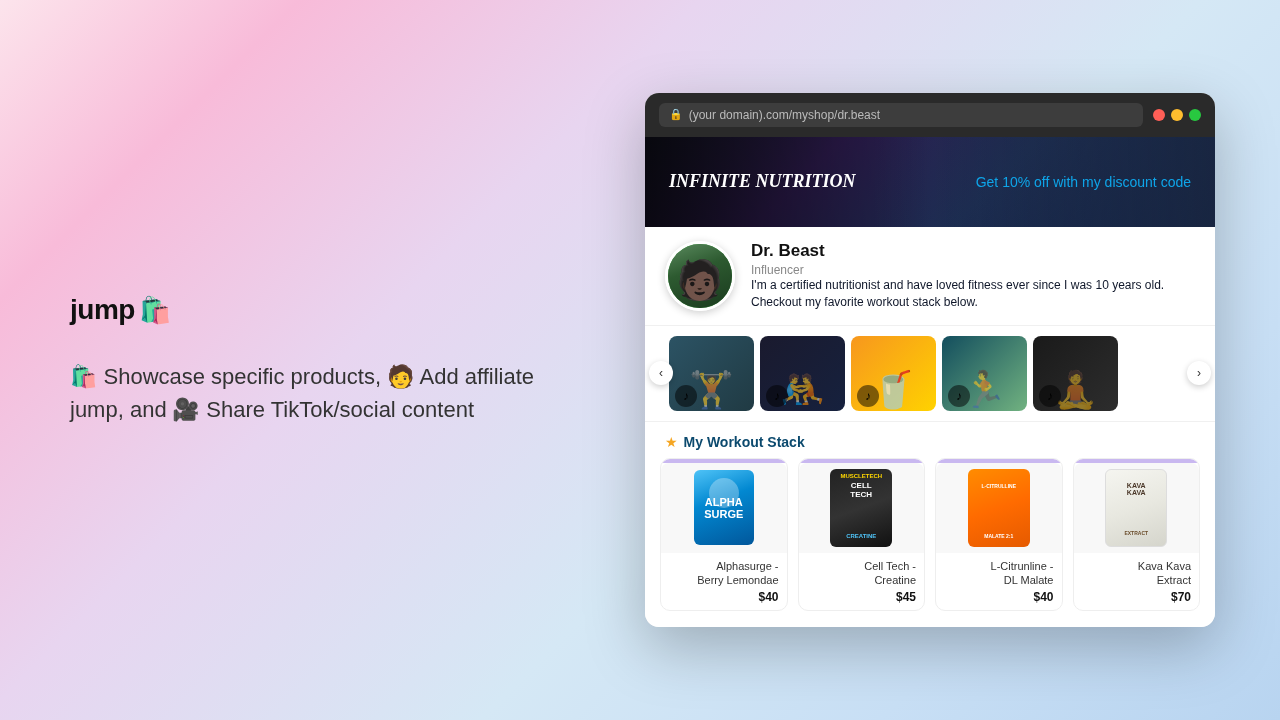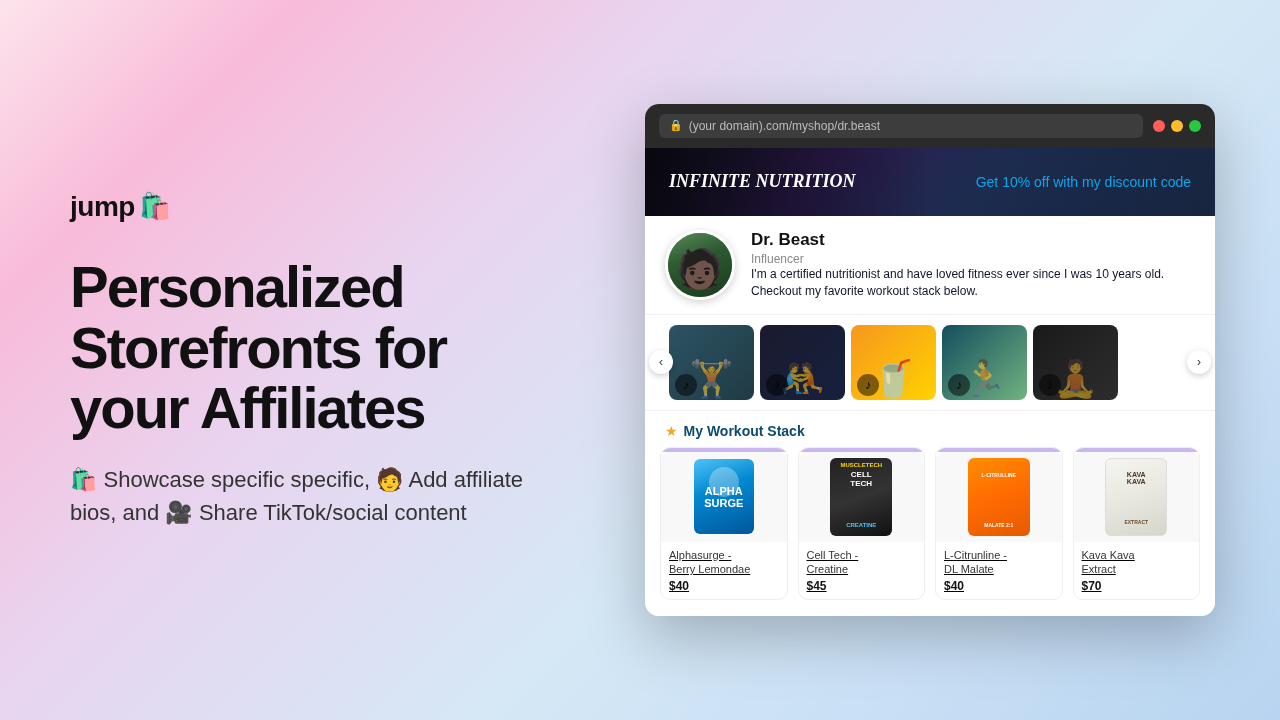--- a/index.html
+++ b/index.html
@@ -117,21 +117,21 @@
 
     
     .store-content {
       background: #fff;
       overflow: hidden;
     }
 
     
     .store-banner {
       background: #1a1a2e;
-      height: 68px;
+      height: 90px;
       display: flex;
       align-items: center;
       justify-content: space-between;
       padding: 0 24px;
       position: relative;
       overflow: hidden;
     }
 
     .banner-bg {
       position: absolute;
@@ -455,23 +455,22 @@
       left: 50%;
       transform: translateX(-50%);
       color: #4a3728;
       font-size: 7px;
       font-weight: 700;
       text-align: center;
     }
 
     .product-card-body {
       padding: 6px 8px;
-      text-align: left;
+      text-align: right;
       width: 100%;
-      text-decoration: underline;
     }
 
     .product-name {
       font-size: 11px;
       color: #333;
       margin-bottom: 3px;
       line-height: 1.3;
       font-weight: 500;
     }
 
@@ -496,23 +495,22 @@
   </style>
 </head>
 <body>
 
 <div class="left-section">
   <div class="logo">
     <span class="logo-text">jump</span>
     <span class="logo-icon">🛍️</span>
   </div>
 
-  <h1 class="headline">Personalized Storefronts for your Affiliates</h1>
-
-  <p class="subtitle">🛍️ Showcase specific specific, 🧑 Add affiliate bios, and 🎥 Share TikTok/social content</p>
+
+  <p class="subtitle">🛍️ Showcase specific products, 🧑 Add affiliate jump, and 🎥 Share TikTok/social content</p>
 </div>
 
 <div class="right-section">
   <div class="browser-window">
 
     <div class="browser-bar">
       <div class="url-bar">
         <span class="lock-icon">🔒</span>
         <span class="url-bar-text">(your domain).com/myshop/dr.beast</span>
       </div>

